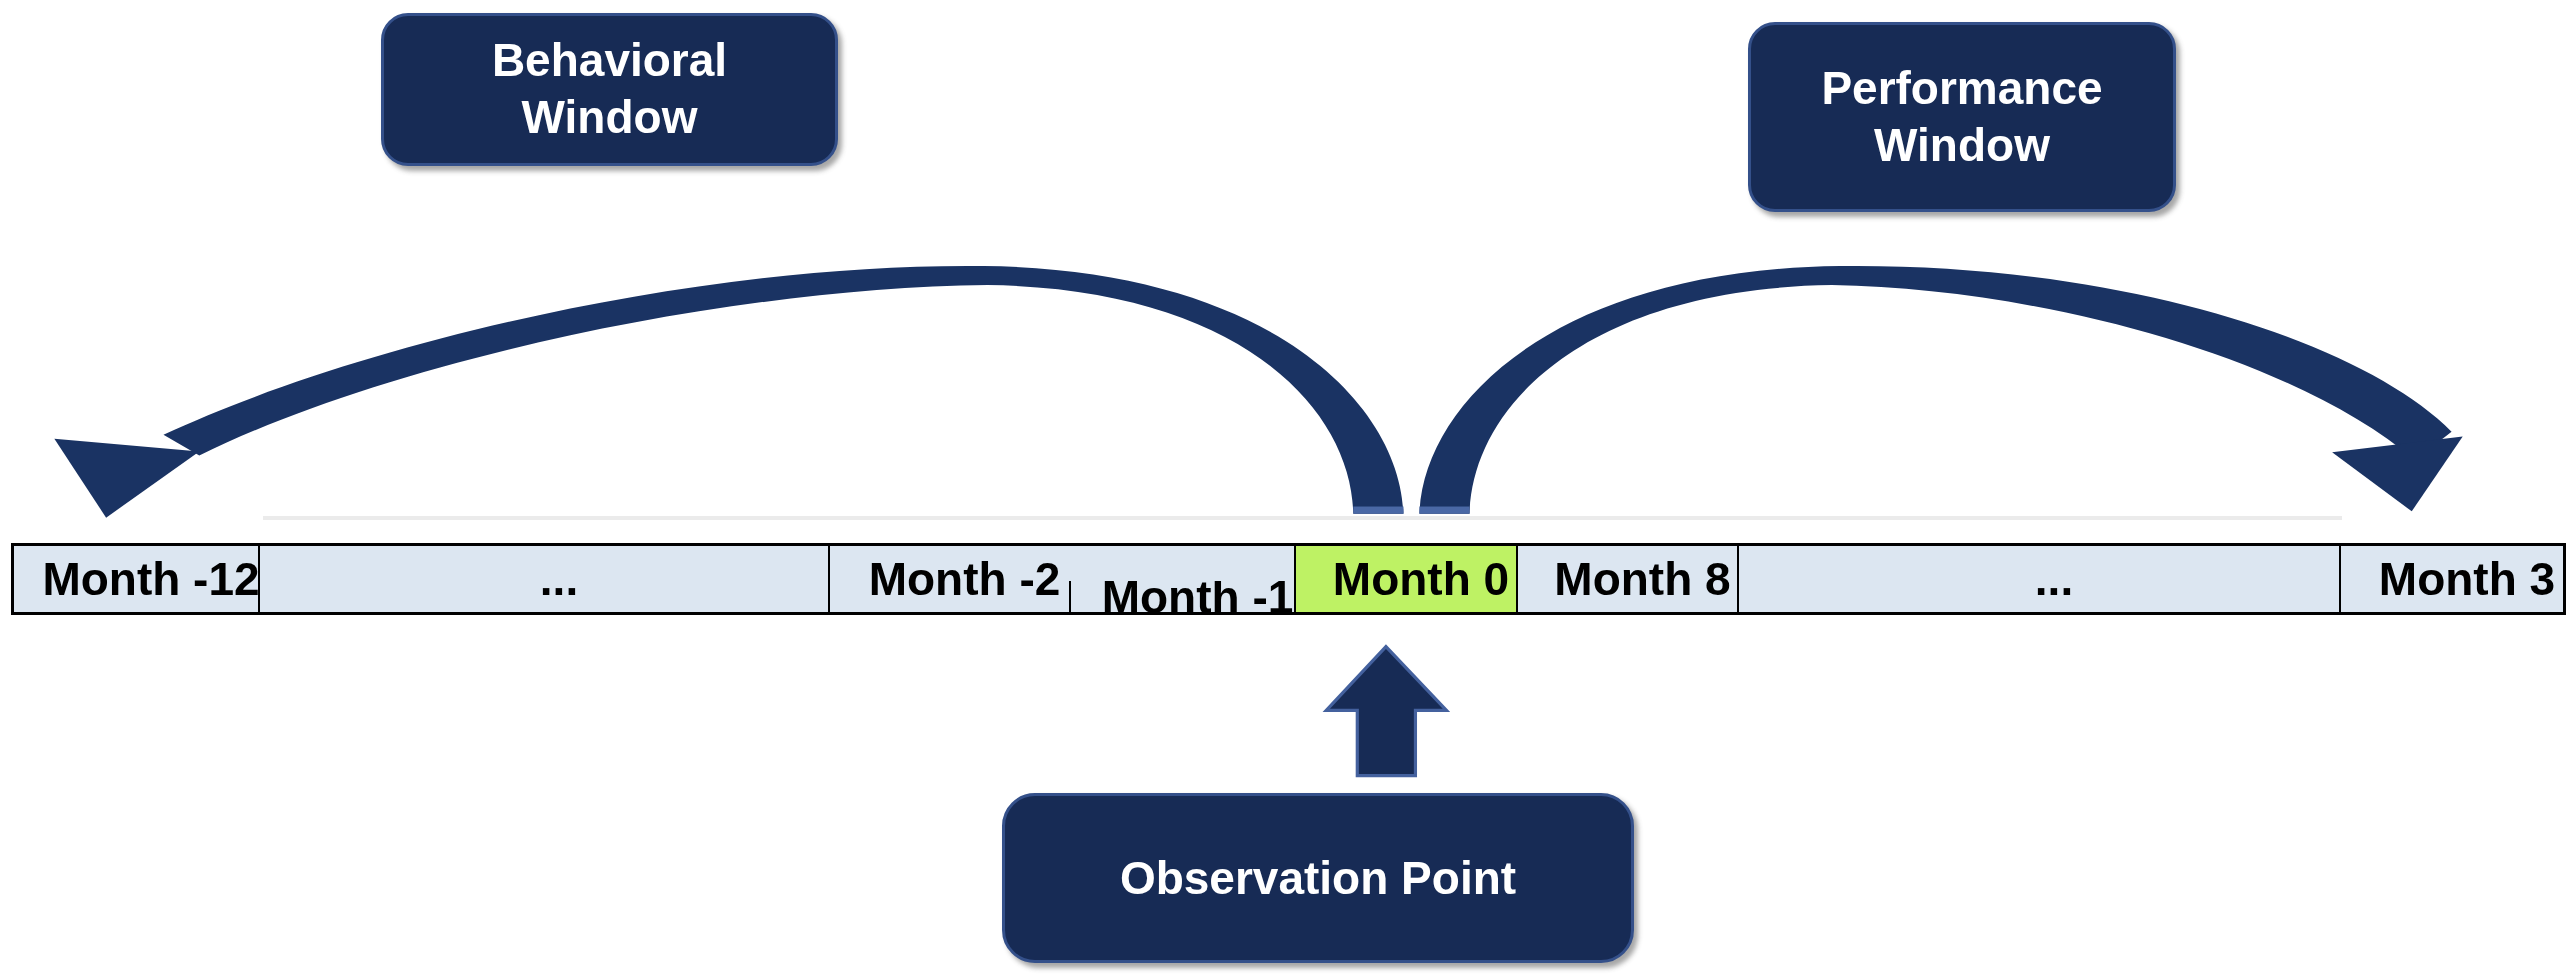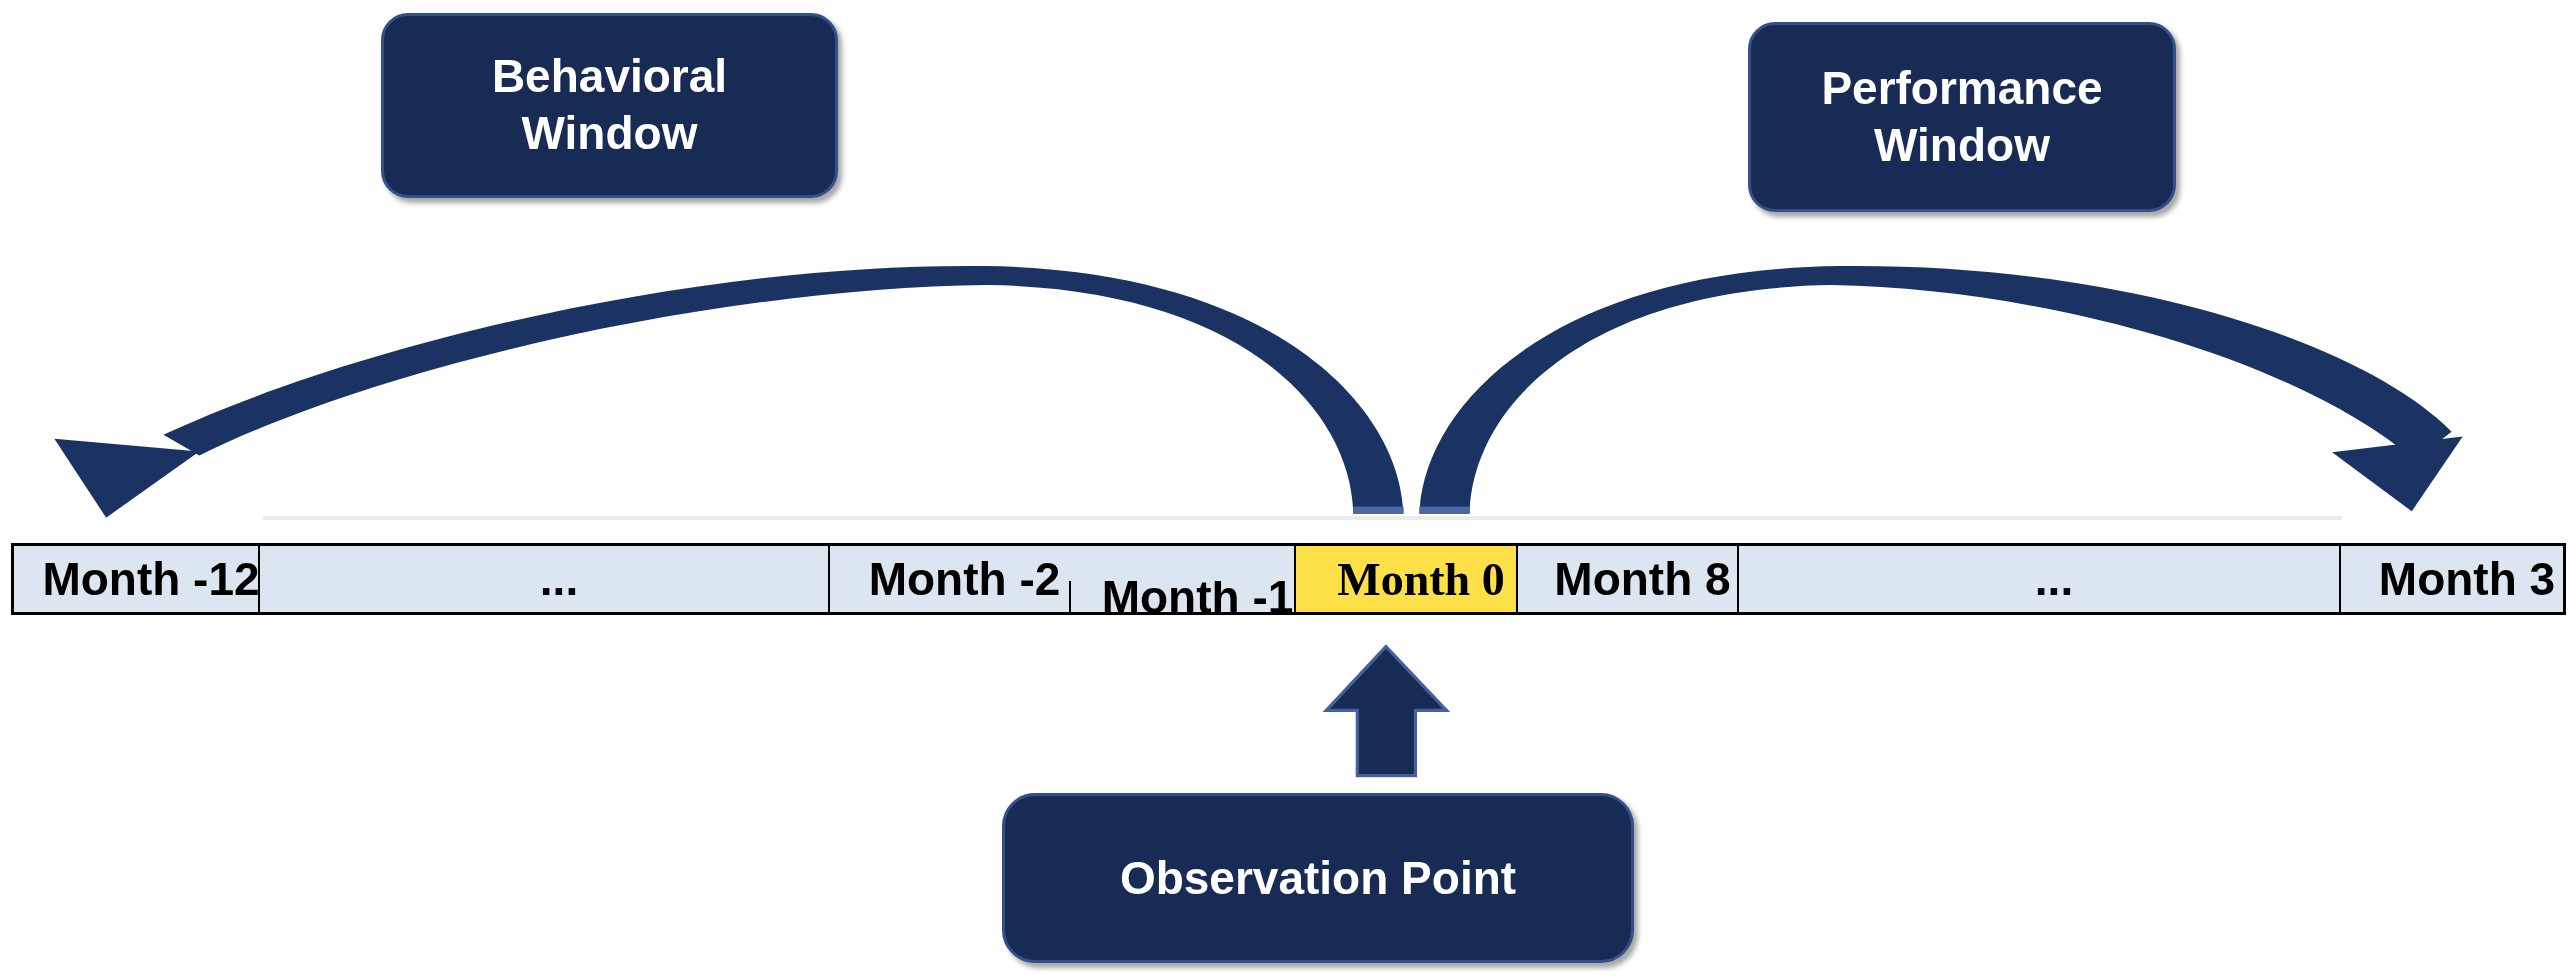--- a/index.html
+++ b/index.html
@@ -29,21 +29,21 @@
     font-weight: bold;
     font-size: 46px;
     line-height: 57px;
     display: flex;
     flex-direction: column;
     align-items: center;
     justify-content: center;
     text-align: center;
     box-sizing: border-box;
   }
-  #behavioral-box   { left: 381px;  top: 12.7px;  width: 457px; height: 185px; }
+  #behavioral-box   { left: 381px;  top: 12.7px;  width: 457px; height: 153px; }
   #performance-box  { left: 1748px; top: 22px;  width: 428px; height: 190px; }
   #observation-box  { left: 1002px; top: 793px; width: 632px; height: 170px; border-radius: 33px; }
   #observation-box .line { line-height: 51px; }
 
   
   #arrows-svg {
     position: absolute;
     left: 0; top: 0;
     width: 2576px;
     height: 978px;
@@ -78,21 +78,21 @@
     align-items: center;
     justify-content: center;
     font-weight: bold;
     font-size: 46px;
     color: #000000;
     white-space: nowrap;
     overflow: hidden;
     padding-left: 30px;
   }
   .tl-cell:first-child { border-left: none; }
-  .tl-cell.highlight { background: #fde047; font-family: Liberation Serif, serif; }
+  .tl-cell.highlight { background: #bef264; }
   .c0 { width: 244px; }
   .c1 { width: 570px; }
   .c2 { width: 241px; }
   .c3 { width: 225px; margin-top: 35px; }
   .c4 { width: 222px; }
   .c5 { width: 221px; }
   .c6 { width: 602px; }
   .c7 { flex: 1; }
 </style>
 </head>

